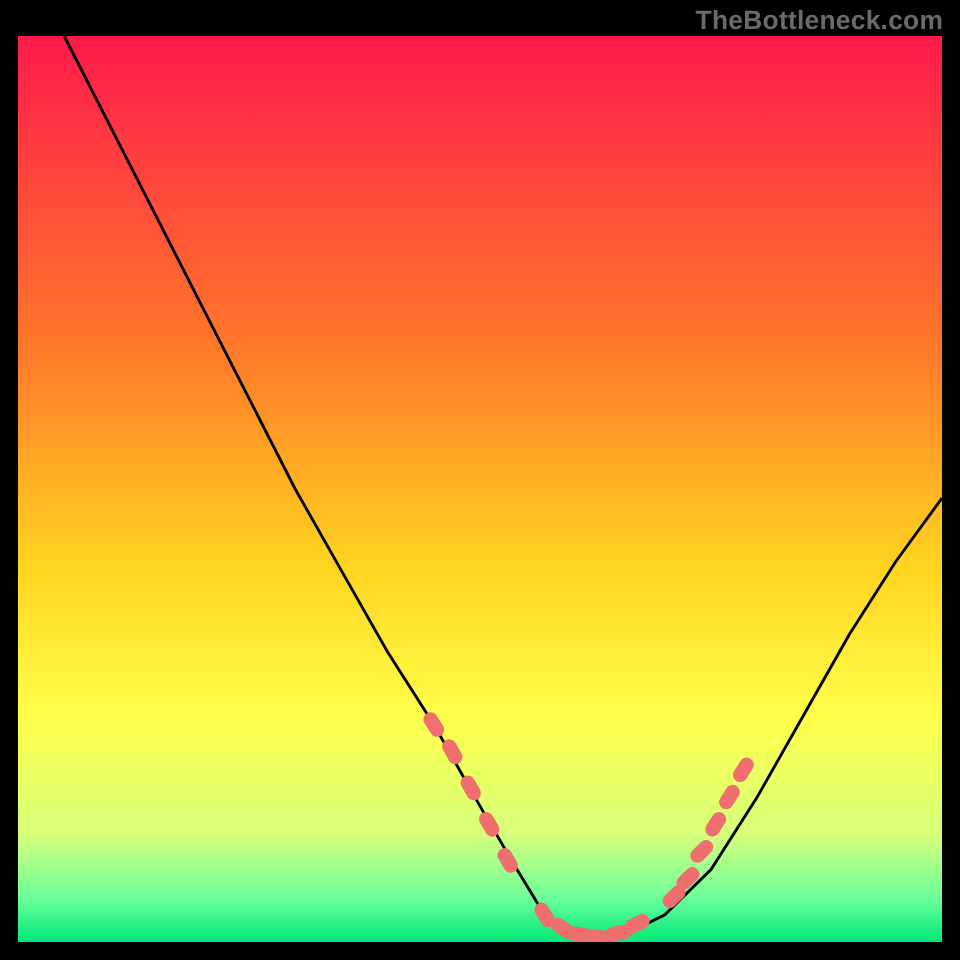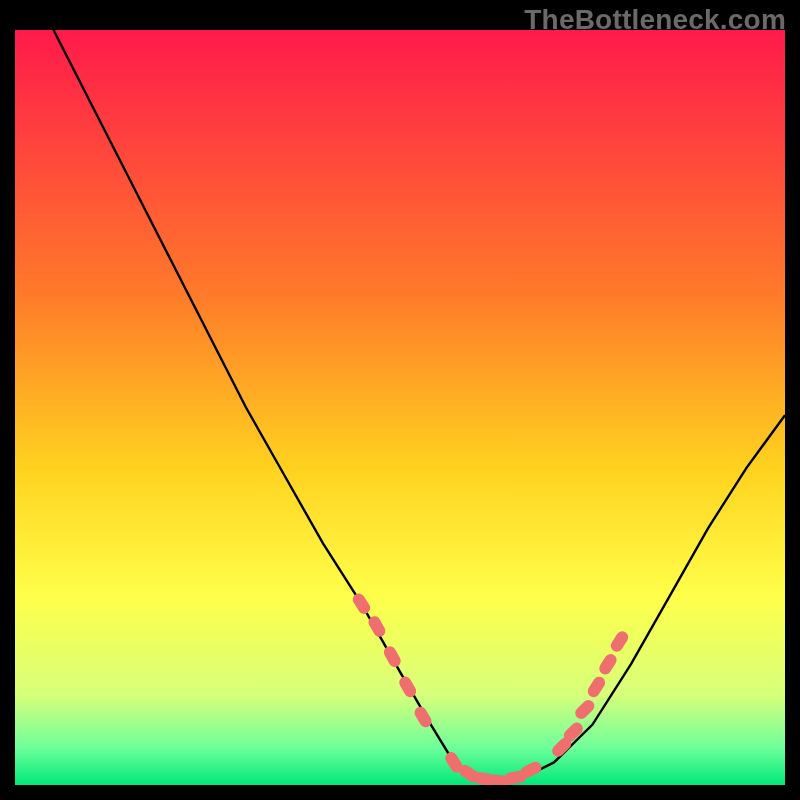--- a/index.html
+++ b/index.html
@@ -23,21 +23,21 @@
     left: 0;
     top: 0;
     width: 770px;
     height: 755px;
   }
   .watermark {
     position: absolute;
     top: 4px;
     right: 14px;
     font-family: Arial, Helvetica, sans-serif;
-    font-size: 28px;
+    font-size: 22px;
     font-weight: bold;
     color: #6a6a6a;
     letter-spacing: 0.2px;
   }
 </style>
 </head>
 <body>
 
 <div class="watermark">TheBottleneck.com</div>
 

